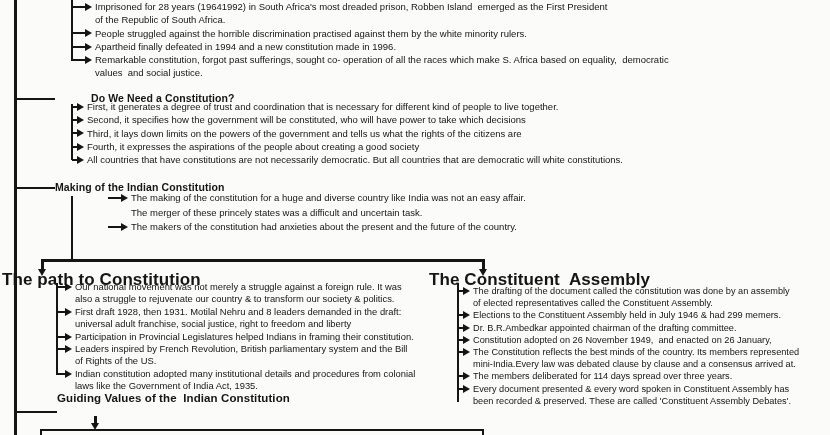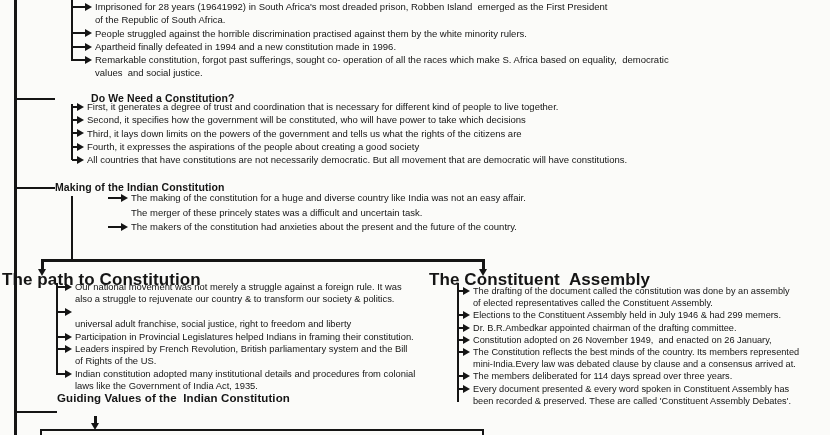--- a/index.html
+++ b/index.html
@@ -53,42 +53,42 @@
   </div>
 
 <div class="hline" style="left:17px;top:98px;width:38px;height:2px;"></div>
 <div class="head head-sm" style="left:55px;top:92px;padding-left:36px;">Do We Need a Constitution?</div>
 <div class="vline" style="left:71px;top:104px;width:2px;height:56px;"></div>
 <div class="sect" id="sect-need">
     <div class="row"><span class="barrow"></span><span class="txt">First, it generates a degree of trust and coordination that is necessary for different kind of people to live together.</span></div>
     <div class="row"><span class="barrow"></span><span class="txt">Second, it specifies how the government will be constituted, who will have power to take which decisions</span></div>
     <div class="row"><span class="barrow"></span><span class="txt">Third, it lays down limits on the powers of the government and tells us what the rights of the citizens are</span></div>
     <div class="row"><span class="barrow"></span><span class="txt">Fourth, it expresses the aspirations of the people about creating a good society</span></div>
-    <div class="row"><span class="barrow"></span><span class="txt">All countries that have constitutions are not necessarily democratic. But all movement that are democratic will have constitutions.</span></div>
+    <div class="row"><span class="barrow"></span><span class="txt">All countries that have constitutions are not necessarily democratic. But all countries that are democratic will white constitutions.</span></div>
   </div>
 
 <div class="hline" style="left:17px;top:187px;width:38px;height:2px;"></div>
 <div class="head head-sm" style="left:55px;top:181px;">Making of the Indian Constitution</div>
 <div class="vline" style="left:71px;top:196px;width:2px;height:64px;"></div>
 <div class="sect" id="sect-making">
     <div class="row"><span class="barrow"></span><span class="txt">The making of the constitution for a huge and diverse country like India was not an easy affair.</span></div>
     <div class="row"><span class="txt">The merger of these princely states was a difficult and uncertain task.</span></div>
     <div class="row"><span class="barrow"></span><span class="txt">The makers of the constitution had anxieties about the present and the future of the country.</span></div>
   </div>
 
 <div class="hline" style="left:41px;top:259px;width:444px;height:2.5px;"></div>
 <div class="varrow" style="left:41px;top:259px;height:10px;"></div>
 <div class="varrow" style="left:482px;top:259px;height:10px;"></div>
 
 <div class="head head-lg" style="left:2px;top:270px;">The path to Constitution</div>
 <div class="vline" style="left:56px;top:283px;width:2px;height:92px;"></div>
 <div class="sect" id="sect-path">
     <div class="row"><span class="barrow"></span><span class="txt">Our national movement was not merely a struggle against a foreign rule. It was</span></div>
     <div class="row"><span class="txt">also a struggle to rejuvenate our country &amp; to transform our society &amp; politics.</span></div>
-    <div class="row"><span class="barrow"></span></div>
+    <div class="row"><span class="barrow"></span><span class="txt">First draft 1928, then 1931. Motilal Nehru and 8 leaders demanded in the draft:</span></div>
     <div class="row"><span class="txt">universal adult franchise, social justice, right to freedom and liberty</span></div>
     <div class="row"><span class="barrow"></span><span class="txt">Participation in Provincial Legislatures helped Indians in framing their constitution.</span></div>
     <div class="row"><span class="barrow"></span><span class="txt">Leaders inspired by French Revolution, British parliamentary system and the Bill</span></div>
     <div class="row"><span class="txt">of Rights of the US.</span></div>
     <div class="row"><span class="barrow"></span><span class="txt">Indian constitution adopted many institutional details and procedures from colonial</span></div>
     <div class="row"><span class="txt">laws like the Government of India Act, 1935.</span></div>
   </div>
 
 <div class="head head-lg" style="left:429px;top:270px;">The Constituent  Assembly</div>
 <div class="vline" style="left:457px;top:283px;width:2px;height:119px;"></div>

